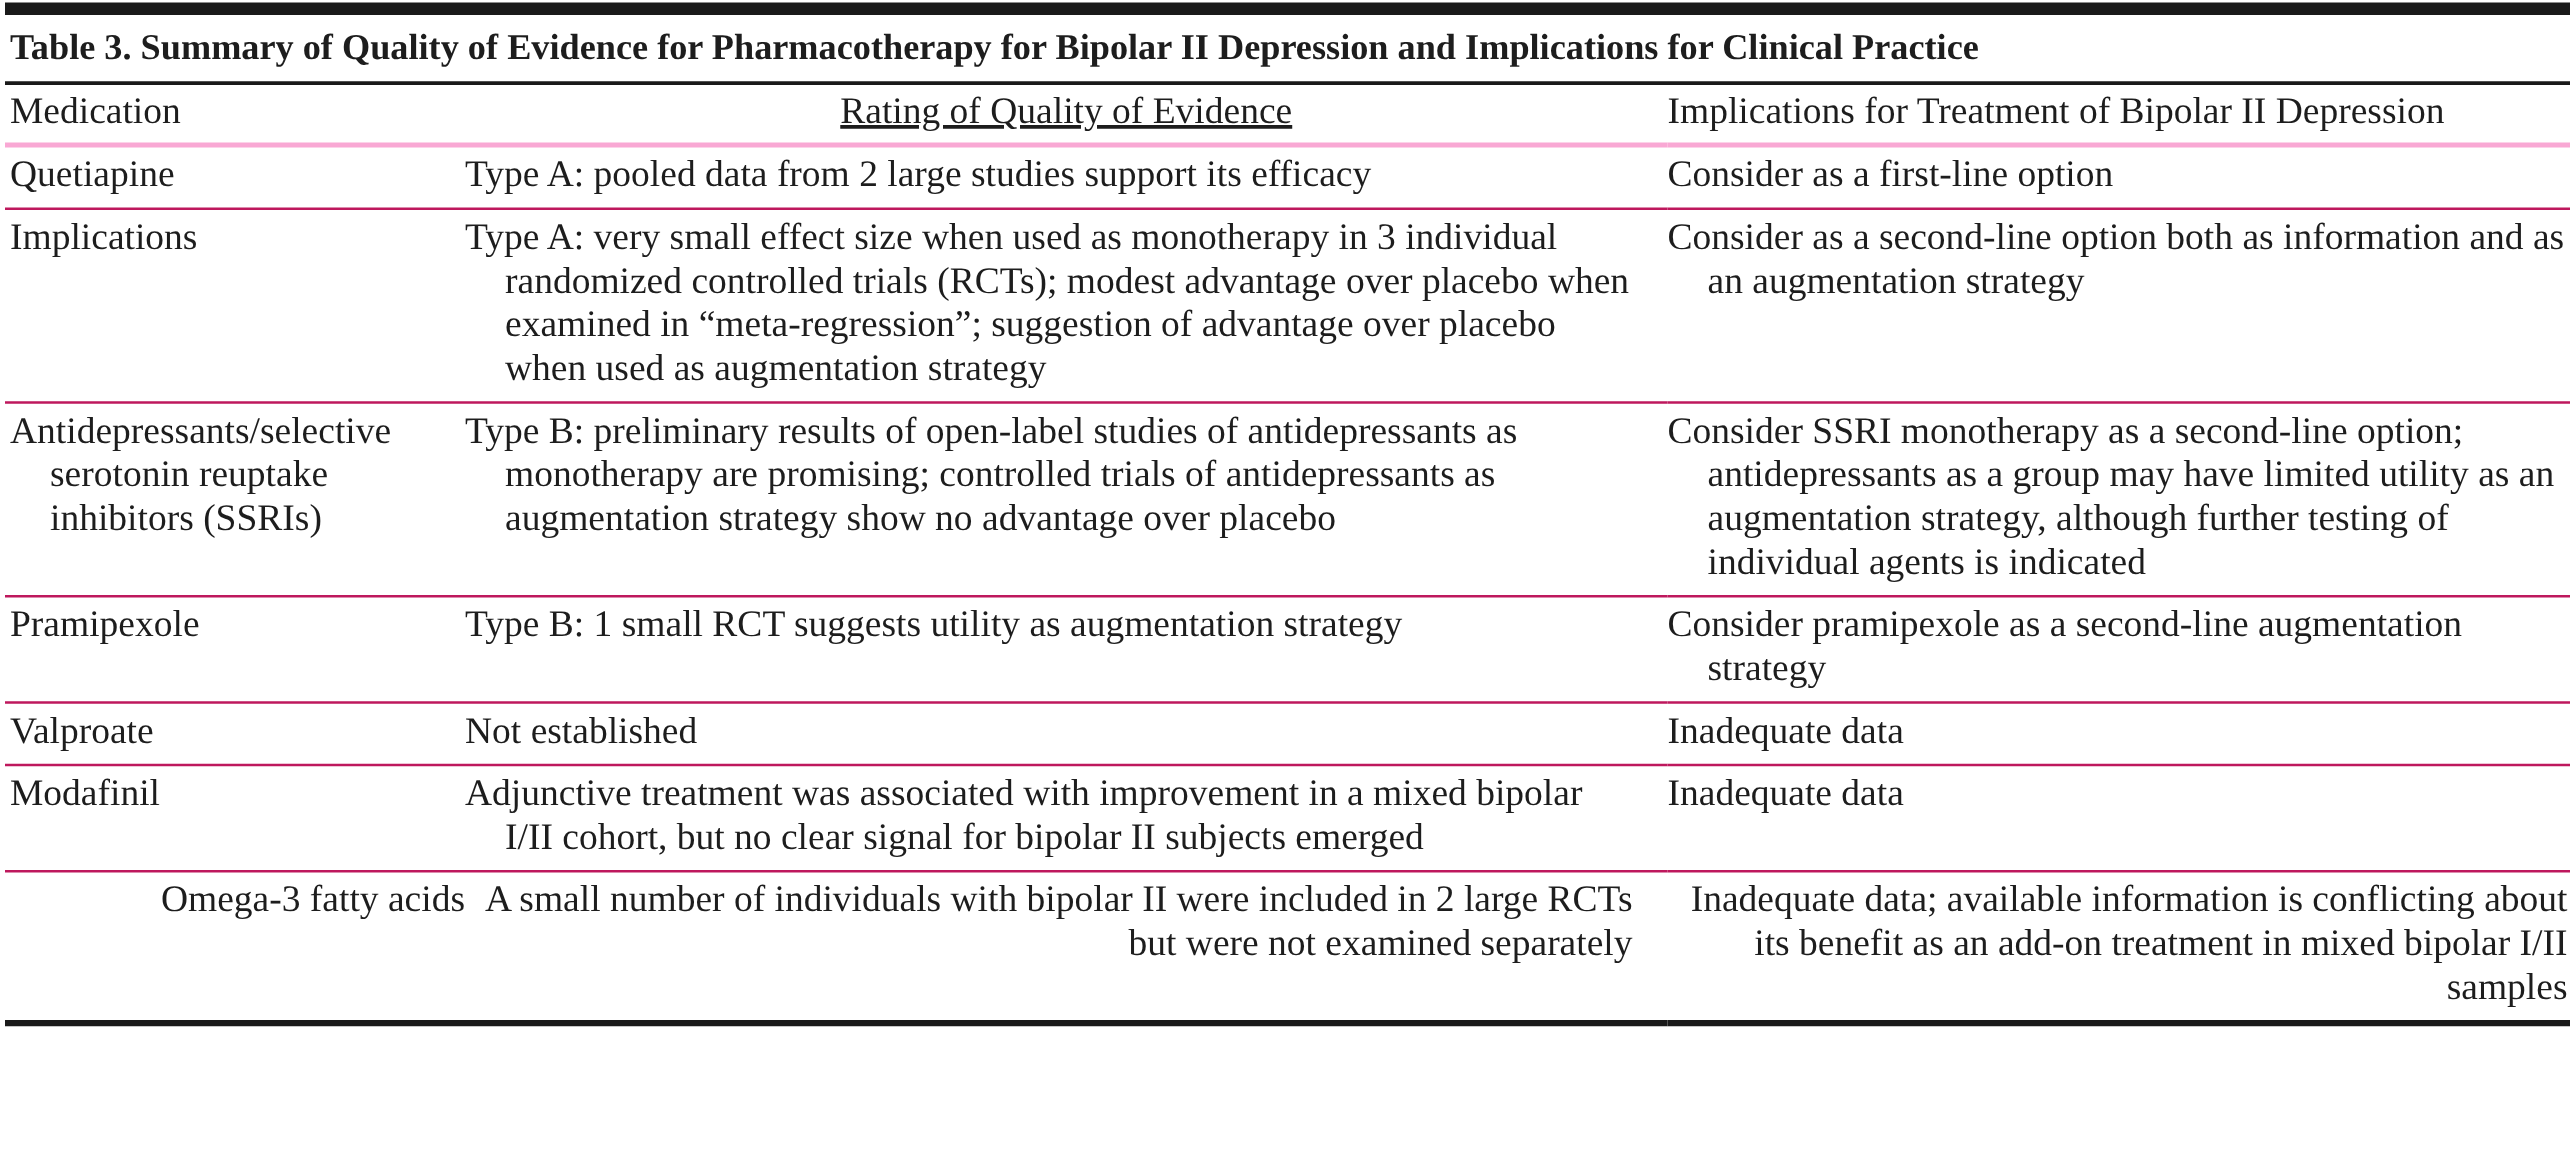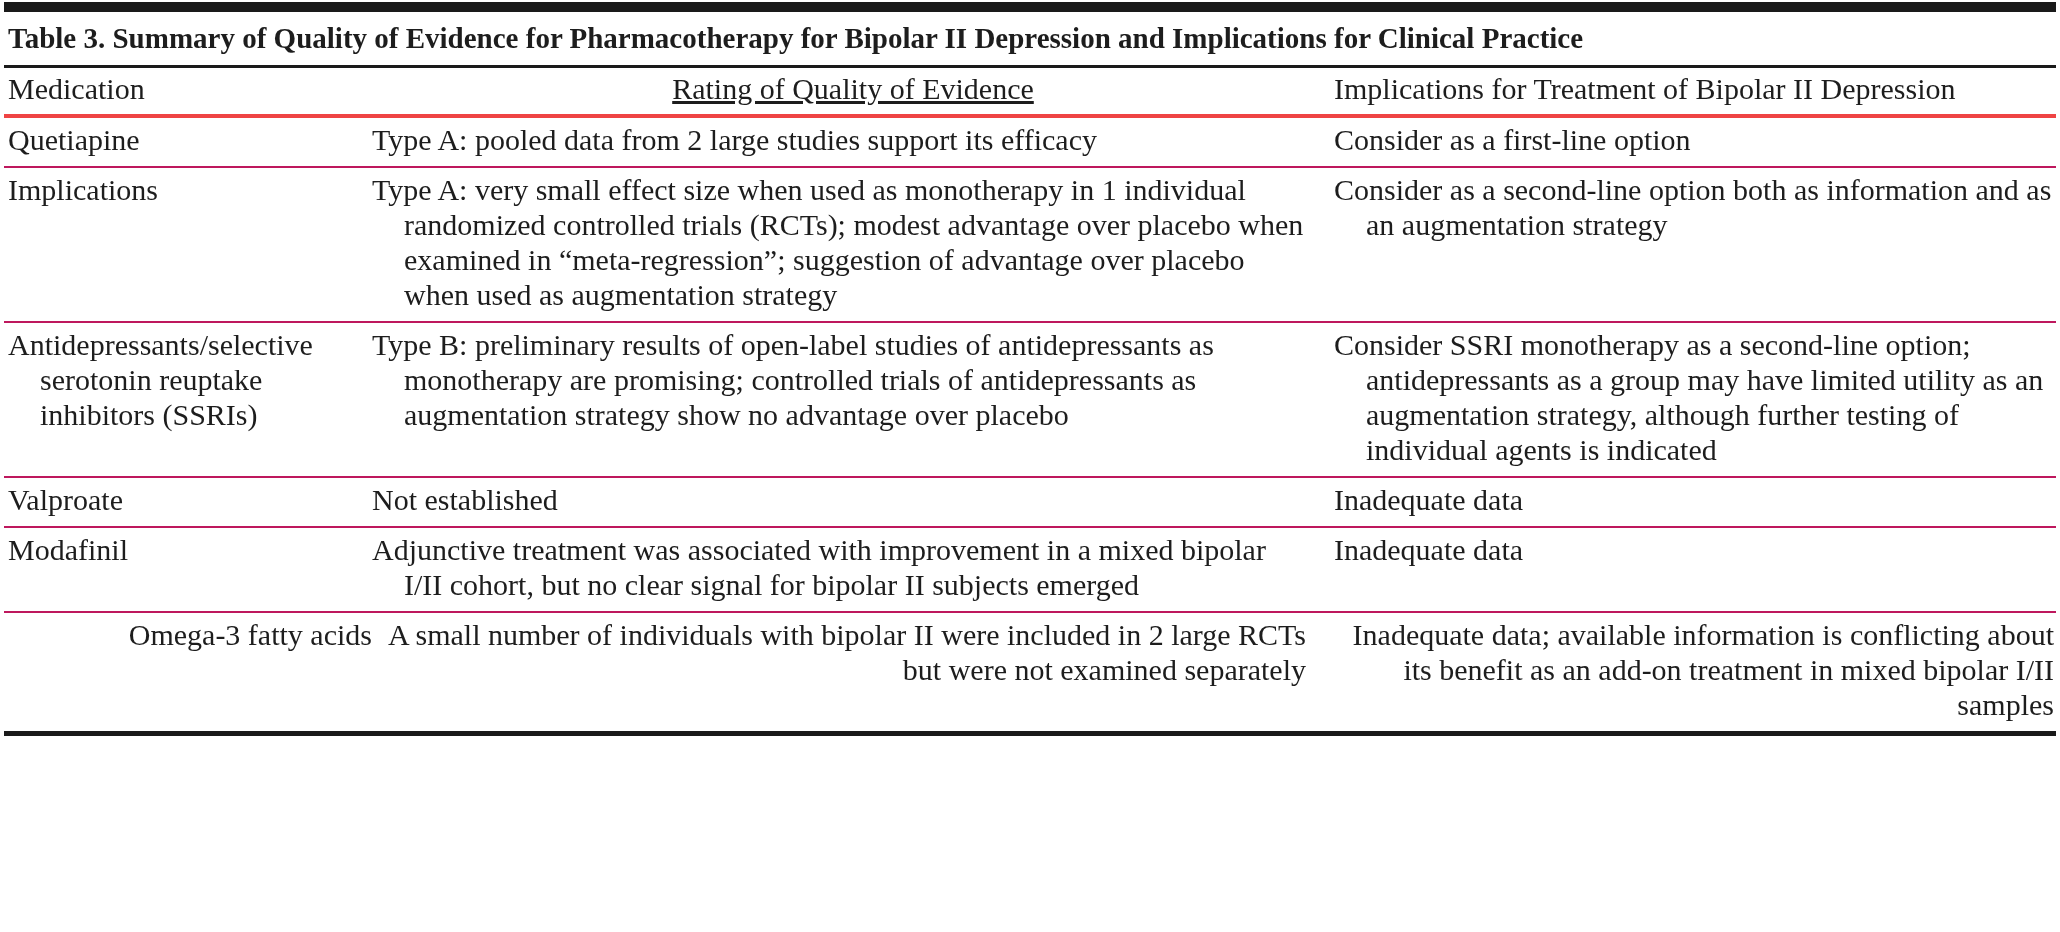--- a/index.html
+++ b/index.html
@@ -36,21 +36,21 @@
     table-layout: fixed;
   }
   col.c-med    { width: 368px; }
   col.c-rating { width: 962px; }
   col.c-impl   { width: 722px; }
   th {
     font-weight: 400;
     font-size: 30px;
     line-height: 34px;
     padding: 4px 0 8px 0;
-    border-bottom: 4px solid #ef4444;
+    border-bottom: 4px solid #f9a8d4;
     vertical-align: bottom;
   }
   th.col-med    { text-align: left;  padding-left: 4px; }
   th.col-rating { text-align: center; text-decoration: underline; }
   th.col-impl   { text-align: left; }
   td {
     vertical-align: top;
     border-bottom: 2px solid #be185d;
     padding: 4px 0 9px 0;
     font-size: 30px;
@@ -98,35 +98,46 @@
           </td>
         <td class="cell-impl">
             <div class="hang">Consider as a first-line option</div>
           </td>
       </tr>
       <tr>
         <td class="cell-med">
             <div class="hang">Implications</div>
           </td>
         <td class="cell-rating">
-            <div class="hang">Type A: very small effect size when used as monotherapy in 1 individual randomized controlled trials (RCTs); modest advantage over placebo when examined in “meta-regression”; suggestion of advantage over placebo when used as augmentation strategy</div>
+            <div class="hang">Type A: very small effect size when used as monotherapy in 3 individual randomized controlled trials (RCTs); modest advantage over placebo when examined in “meta-regression”; suggestion of advantage over placebo when used as augmentation strategy</div>
           </td>
         <td class="cell-impl">
             <div class="hang">Consider as a second-line option both as information and as an augmentation strategy</div>
           </td>
       </tr>
       <tr>
         <td class="cell-med">
             <div class="hang">Antidepressants/selective serotonin reuptake inhibitors (SSRIs)</div>
           </td>
         <td class="cell-rating">
             <div class="hang">Type B: preliminary results of open-label studies of antidepressants as monotherapy are promising; controlled trials of antidepressants as augmentation strategy show no advantage over placebo</div>
           </td>
         <td class="cell-impl">
             <div class="hang">Consider SSRI monotherapy as a second-line option; antidepressants as a group may have limited utility as an augmentation strategy, although further testing of individual agents is indicated</div>
+          </td>
+      </tr>
+      <tr>
+        <td class="cell-med">
+            <div class="hang">Pramipexole</div>
+          </td>
+        <td class="cell-rating">
+            <div class="hang">Type B: 1 small RCT suggests utility as augmentation strategy</div>
+          </td>
+        <td class="cell-impl">
+            <div class="hang">Consider pramipexole as a second-line augmentation strategy</div>
           </td>
       </tr>
       <tr>
         <td class="cell-med">
             <div class="hang">Valproate</div>
           </td>
         <td class="cell-rating">
             <div class="hang">Not established</div>
           </td>
         <td class="cell-impl">

